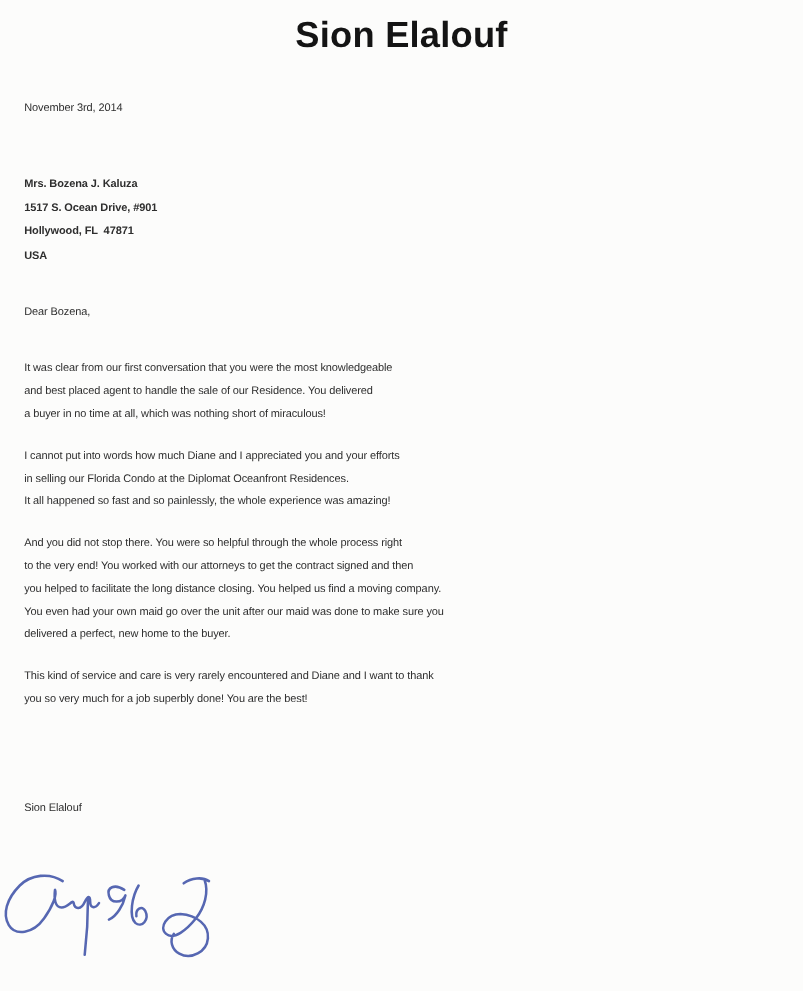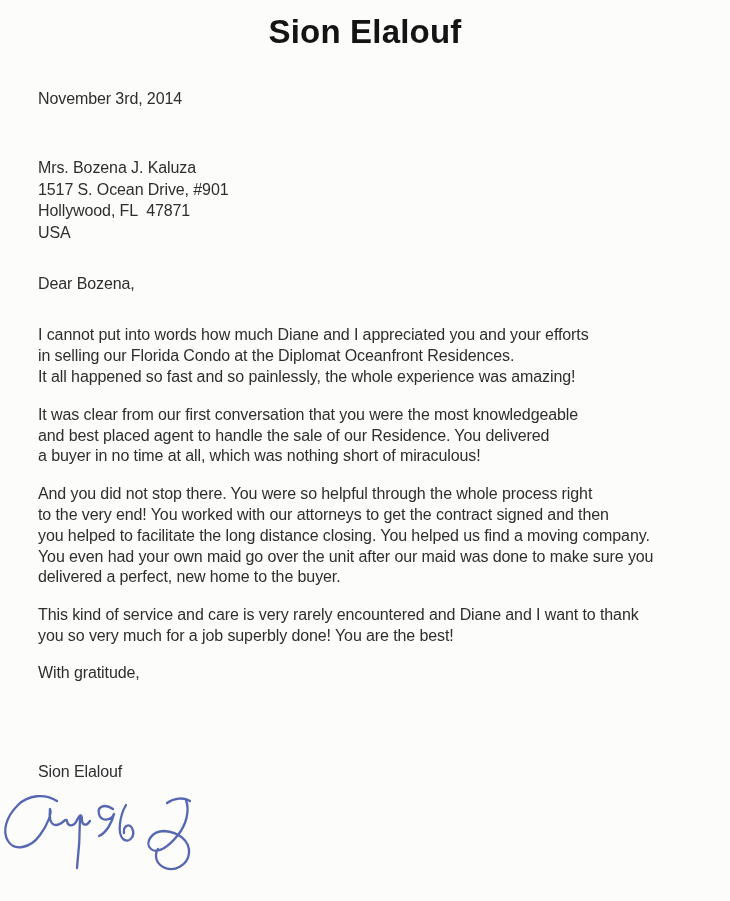--- a/index.html
+++ b/index.html
@@ -20,28 +20,28 @@
   .letterhead-title {
     text-align: center;
     font-weight: bold;
     font-size: 33px;
     line-height: 38px;
     margin-top: 13px;
     color: #141414;
     letter-spacing: 0.2px;
   }
   .content {
-    margin-left: 38px;
+    margin-left: 22px;
     margin-right: 24px;
-    font-size: 16px;
+    font-size: 10px;
     line-height: 20.8px;
     letter-spacing: -0.1px;
   }
   .date { margin-top: 38px; }
-  .address { margin-top: 47px; line-height: 21.7px; }
+  .address { margin-top: 47px; line-height: 21.7px; font-weight: bold; }
   .address div { white-space: pre; }
   .salutation { margin-top: 30px; }
   .body p { margin: 17px 0 0 0; }
   .body p:first-child { margin-top: 31px; }
   .closing { margin-top: 16px; }
   .signer-name { margin-top: 78px; }
   .signature-svg {
     position: absolute;
     left: 0;
     top: 770px;
@@ -71,27 +71,26 @@
     <div class="address">
         <div>Mrs. Bozena J. Kaluza</div>
         <div>1517 S. Ocean Drive, #901</div>
         <div>Hollywood, FL  47871</div>
         <div>USA</div>
       </div>
 
     <div class="salutation">Dear Bozena,</div>
 
     <div class="body">
+        <p>It was clear from our first conversation that you were the most knowledgeable<br>and best placed agent to handle the sale of our Residence. You delivered<br>a buyer in no time at all, which was nothing short of miraculous!</p>
         <p>I cannot put into words how much Diane and I appreciated you and your efforts<br>in selling our Florida Condo at the Diplomat Oceanfront Residences.<br>It all happened so fast and so painlessly, the whole experience was amazing!</p>
-        <p>It was clear from our first conversation that you were the most knowledgeable<br>and best placed agent to handle the sale of our Residence. You delivered<br>a buyer in no time at all, which was nothing short of miraculous!</p>
         <p>And you did not stop there. You were so helpful through the whole process right<br>to the very end! You worked with our attorneys to get the contract signed and then<br>you helped to facilitate the long distance closing. You helped us find a moving company.<br>You even had your own maid go over the unit after our maid was done to make sure you<br>delivered a perfect, new home to the buyer.</p>
         <p>This kind of service and care is very rarely encountered and Diane and I want to thank<br>you so very much for a job superbly done! You are the best!</p>
       </div>
 
-    <div class="closing">With gratitude,</div>
 
     <div class="signer-name">Sion Elalouf</div>
 
   </div>
 
   <svg class="signature-svg" viewBox="0 0 250 95" aria-hidden="true">
     <path d="M 57 18 C 45 10 28 12 18 22 C 6 34 2 48 8 58 C 14 68 30 66 40 52 C 48 41 52 30 50 26 C 49 34 50 42 56 42 C 62 42 66 34 67 38 C 68 44 74 44 77 37 C 80 31 82 31 82 37 C 82 42 86 44 90 38 M 80 34 C 80 50 79 68 77 85" stroke="#4456aa"></path>
     <path d="M 113 26 C 104 20 97 24 99 31 C 101 39 111 38 114 31 C 112 40 106 50 99 53 M 126 22 C 120 32 117 50 123 56 C 129 61 136 53 132 45 C 129 40 123 43 124 50" stroke="#4456aa"></path>
     <path d="M 167 20 C 174 15 184 14 190 18 M 186 17 C 190 28 186 42 178 52 C 170 62 158 72 151 66 C 144 60 152 48 164 48 C 179 49 190 58 189 70 C 188 82 174 90 163 84 C 156 80 154 72 158 66" stroke="#4456aa"></path>
   </svg>

